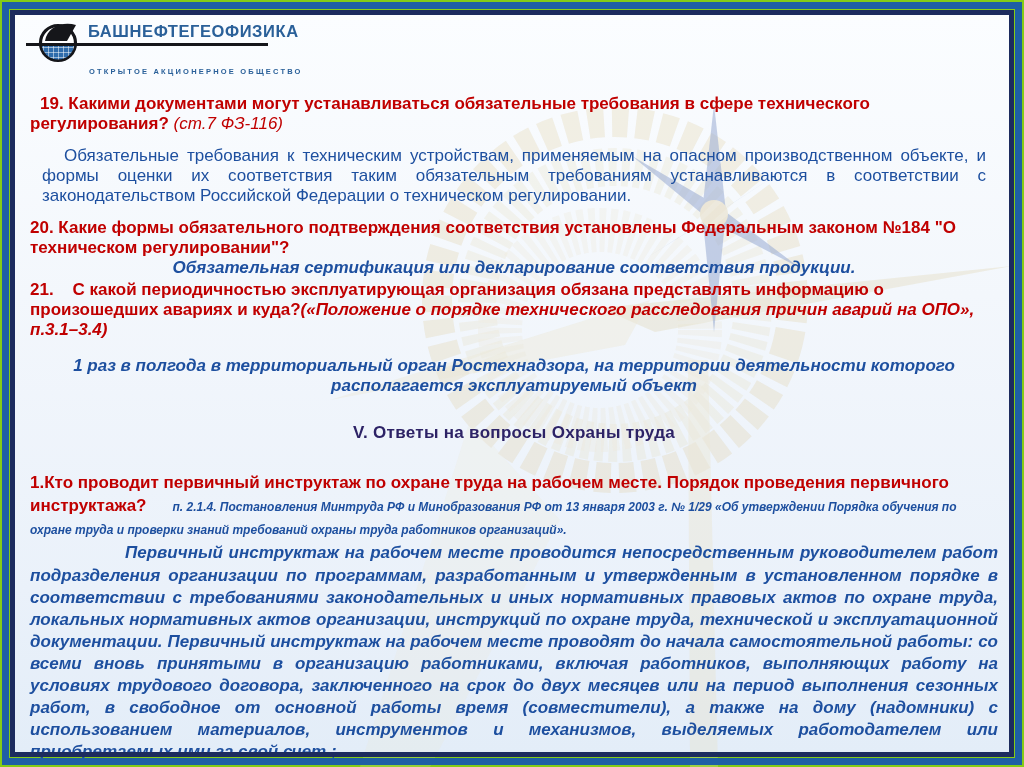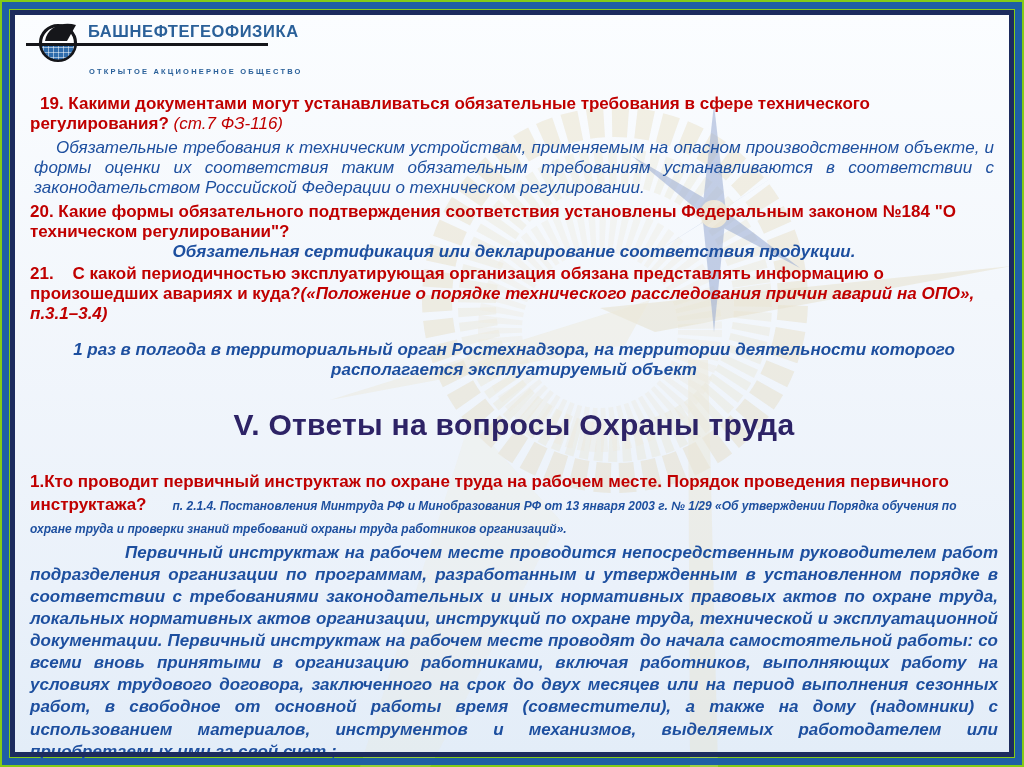--- a/index.html
+++ b/index.html
@@ -36,34 +36,34 @@
   }
   
   .content{
     position:absolute;left:30px;right:26px;top:84px;bottom:20px;
     z-index:2;font-size:17px;line-height:1.18;
   }
   .q-red{color:var(--question-red,#c00000);font-weight:bold;margin:0;}
   .q-red .ref-italic{font-style:italic;font-weight:normal;}
   .q-red .ref-bold-italic{font-style:italic;font-weight:bold;}
   .a-blue-italic{
-    color:var(--answer-blue,#1d4f9f);font-style:italic;font-weight:normal;
-    margin:4px;text-align:justify;text-indent:22px;
+    color:var(--answer-blue,#1d4f9f);font-weight:normal;
+    margin:12px;text-align:justify;text-indent:22px;
   }
   .a-blue-bold{
     color:var(--answer-blue,#1d4f9f);font-style:italic;font-weight:bold;
     margin:0;text-align:center;
   }
   .q19{text-indent:10px;margin-top:10px;}
   .q20{margin-top:3px;}
   .q21{margin-top:2px;}
   .a21{margin-top:15px;}
   .section-heading{
     margin:27px 0 0 0;text-align:center;
-    font-size:30px;font-weight:600;letter-spacing:.3px;
+    font-size:17px;font-weight:600;letter-spacing:.3px;
     color:var(--heading-indigo,#2d2366);
   }
   .q1{margin-top:29px;line-height:1.35;}
   .q1 .ref-small{
     color:var(--answer-blue,#1d4f9f);font-style:italic;font-weight:bold;
     font-size:12px;margin-left:26px;
   }
   .main-paragraph{
     margin-top:2px;text-indent:95px;line-height:1.3;
     color:var(--answer-blue,#1d4f9f);font-style:italic;font-weight:bold;

